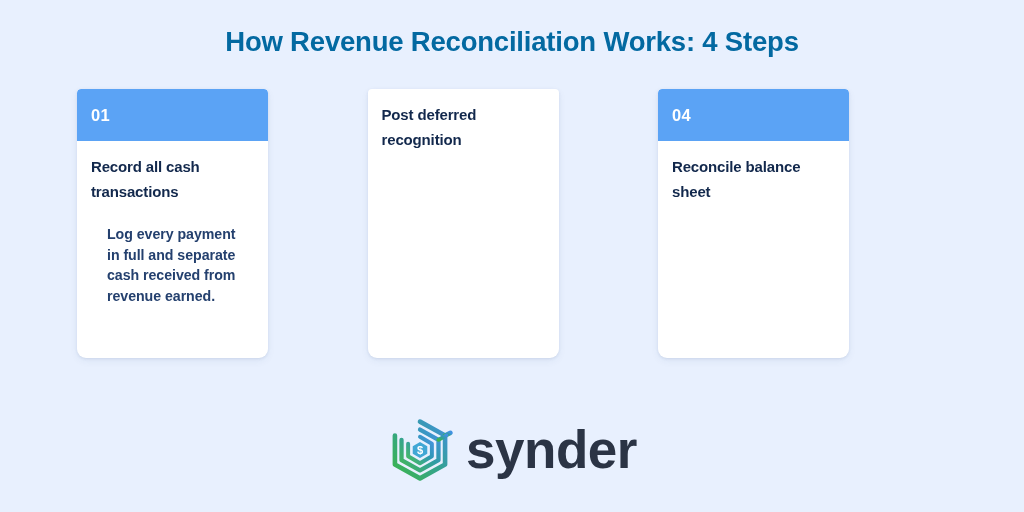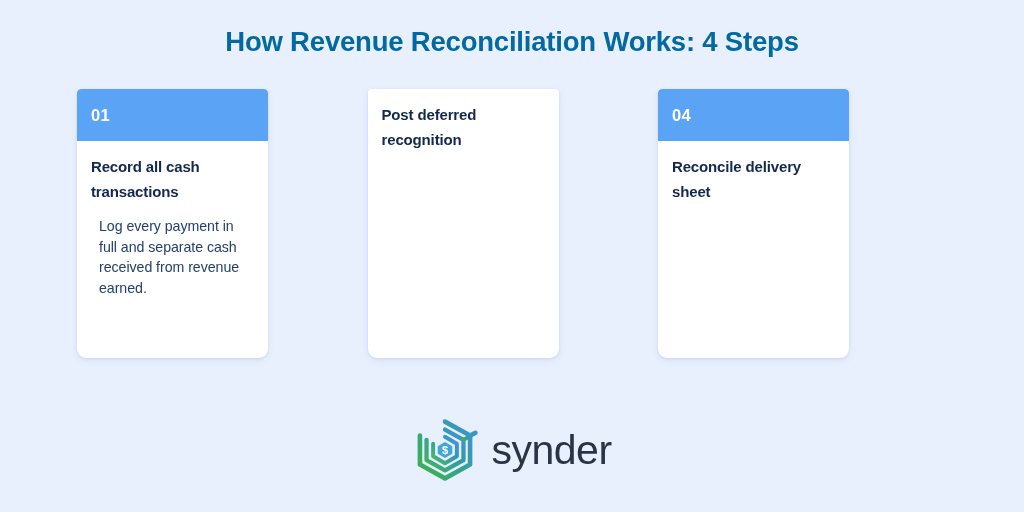--- a/index.html
+++ b/index.html
@@ -81,46 +81,47 @@
     color: #12284c;
     line-height: 24.5px;
     letter-spacing: -0.15px;
     margin: 0 0 4px 0;
   }
   .card-text {
     font-size: 14.2px;
     color: #24406e;
     line-height: 20.5px;
     letter-spacing: -0.05px;
-    margin: 8px;
+    margin: 16px;
+    font-weight: bold;
   }
   .logo-row {
     position: absolute;
     left: 0;
     top: 412px;
     width: 1024px;
     height: 76px;
     display: flex;
     flex-direction: row;
     align-items: center;
     justify-content: center;
     gap: 13px;
   }
   .logo-mark {
     width: 66px;
     height: 66px;
     display: block;
     flex: 0 0 66px;
   }
   .logo-word {
-    font-size: 41px;
+    font-size: 53px;
     color: #2b3445;
     letter-spacing: -0.5px;
     line-height: 50px;
-    font-weight: normal;
+    font-weight: bold;
   }
 </style>
 </head>
 <body>
 
 <div class="page">
 
   <div class="page-title">How Revenue Reconciliation Works: 4 Steps</div>
 
   <div class="cards">
@@ -140,21 +141,21 @@
       <div class="card-body">
         <div class="card-heading">Post deferred recognition</div>
       </div>
     </div>
 
     <div class="card">
       <div class="card-band">
         <span class="card-number">04</span>
       </div>
       <div class="card-body">
-        <div class="card-heading">Reconcile delivery sheet</div>
+        <div class="card-heading">Reconcile balance sheet</div>
       </div>
     </div>
 
   </div>
 
   <div class="logo-row">
 
     <svg class="logo-mark" viewBox="0 0 100 100">
       <defs>
         <linearGradient id="gA" x1="0" y1="1" x2="1" y2="0">

